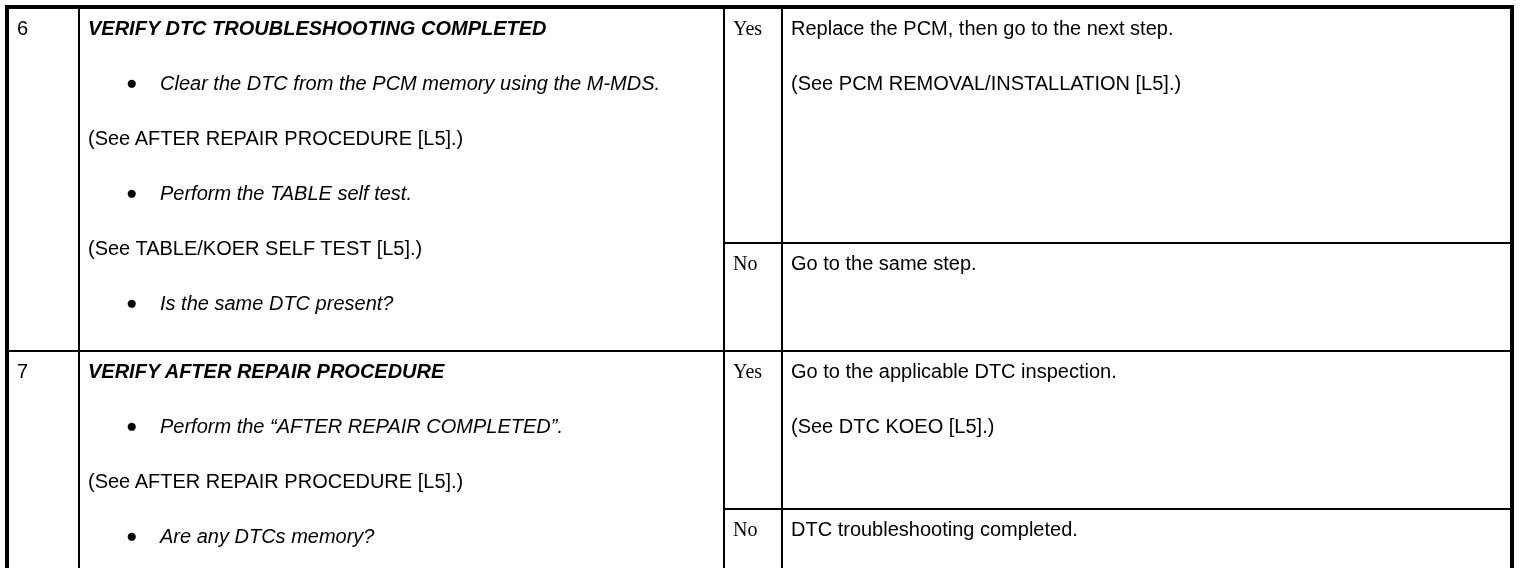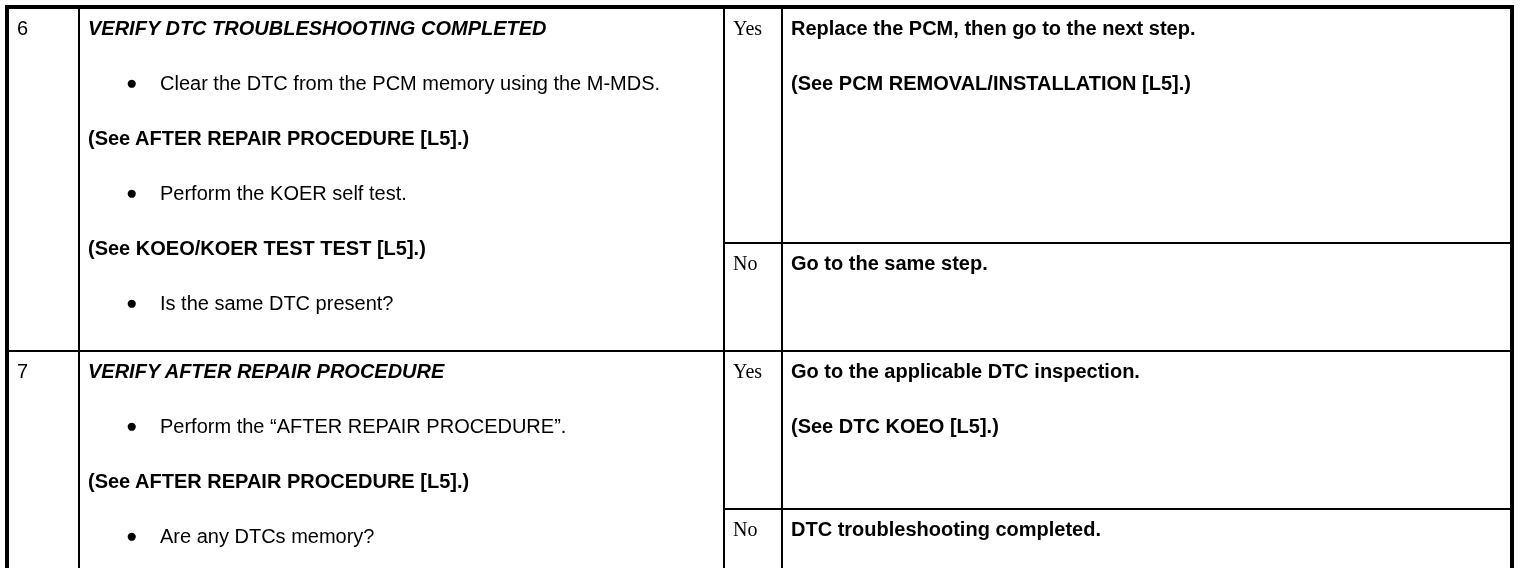--- a/index.html
+++ b/index.html
@@ -37,32 +37,32 @@
   td.answer-cell { padding-left: 5px; padding-right: 2px; font-family: Liberation Serif, serif; }
   td.result-cell { padding-left: 9px; }
 
   .action-title {
     font-weight: bold;
     margin: 0 0 21px 0;
     font-style: italic;
   }
   p.line {
     margin: 0 0 21px 0;
-    font-weight: bold;
   }
   .item {
     display: flex;
     margin: 0 0 21px 38px;
   }
   .bullet {
     flex: 0 0 34px;
     font-size: 19px;
   }
   .itext {
     max-width: 540px;
+    font-style: italic;
   }
   .note {
     margin: 0 0 21px 110px;
   }
 </style>
 </head>
 <body>
 
 <div class="page">
   <table class="ts">
@@ -78,23 +78,23 @@
         <td class="step-cell" rowspan="2">6</td>
         <td class="action-cell" rowspan="2">
           <div class="action-title">VERIFY DTC TROUBLESHOOTING COMPLETED</div>
           <div class="item">
             <span class="bullet">●</span>
             <span class="itext">Clear the DTC from the PCM memory using the M-MDS.</span>
           </div>
           <p class="line note">(See AFTER REPAIR PROCEDURE [L5].)</p>
           <div class="item">
             <span class="bullet">●</span>
-            <span class="itext">Perform the KOER self test.</span>
+            <span class="itext">Perform the TABLE self test.</span>
           </div>
-          <p class="line note">(See KOEO/KOER TEST TEST [L5].)</p>
+          <p class="line note">(See TABLE/KOER SELF TEST [L5].)</p>
           <div class="item">
             <span class="bullet">●</span>
             <span class="itext">Is the same DTC present?</span>
           </div>
         </td>
         <td class="answer-cell">Yes</td>
         <td class="result-cell">
           <p class="line">Replace the PCM, then go to the next step.</p>
           <p class="line">(See PCM REMOVAL/INSTALLATION [L5].)</p>
         </td>
@@ -105,21 +105,21 @@
           <p class="line">Go to the same step.</p>
         </td>
       </tr>
 
       <tr class="r7a">
         <td class="step-cell" rowspan="2">7</td>
         <td class="action-cell" rowspan="2">
           <div class="action-title">VERIFY AFTER REPAIR PROCEDURE</div>
           <div class="item">
             <span class="bullet">●</span>
-            <span class="itext">Perform the “AFTER REPAIR PROCEDURE”.</span>
+            <span class="itext">Perform the “AFTER REPAIR COMPLETED”.</span>
           </div>
           <p class="line note">(See AFTER REPAIR PROCEDURE [L5].)</p>
           <div class="item">
             <span class="bullet">●</span>
             <span class="itext">Are any DTCs memory?</span>
           </div>
         </td>
         <td class="answer-cell">Yes</td>
         <td class="result-cell">
           <p class="line">Go to the applicable DTC inspection.</p>

